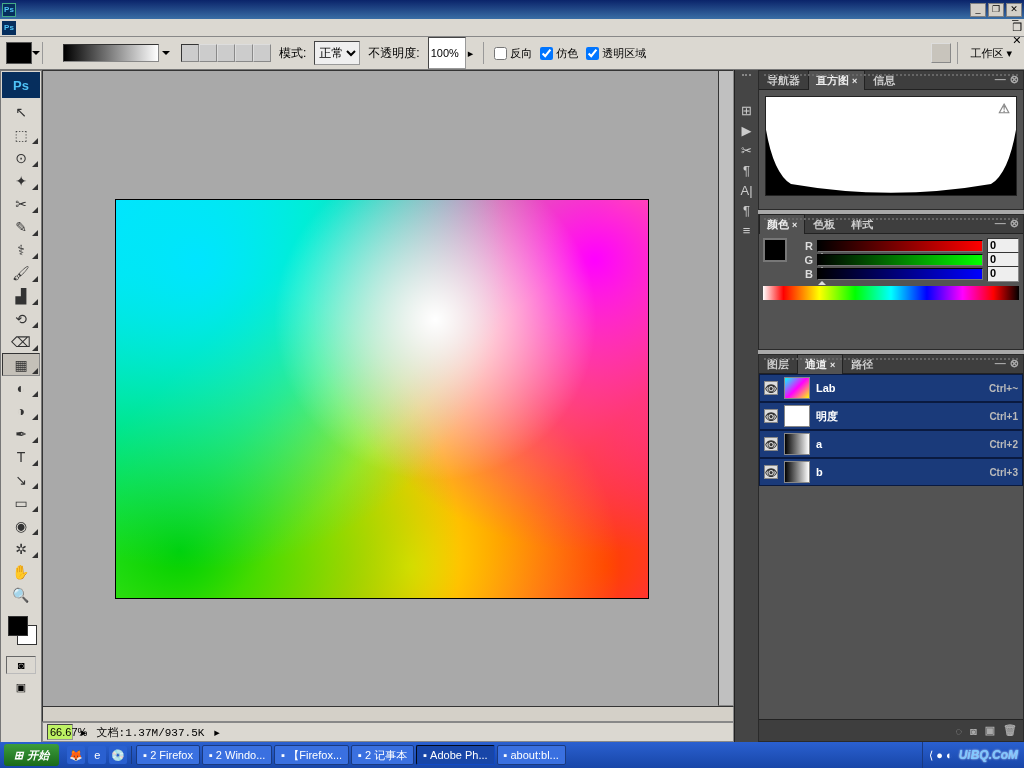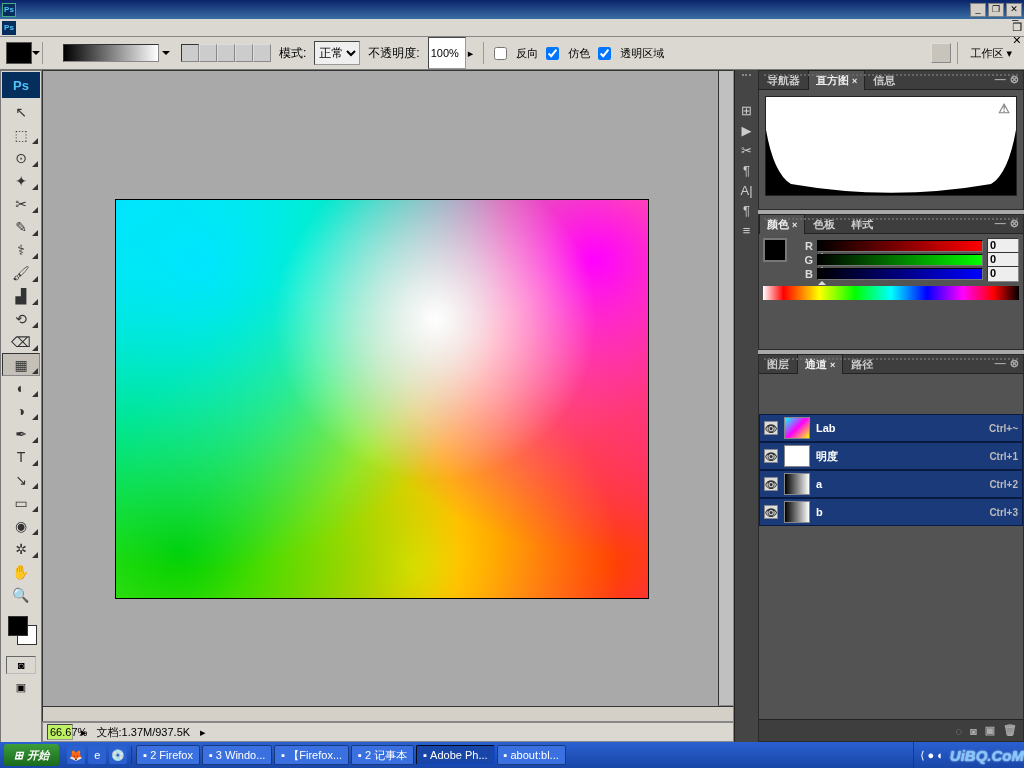--- a/index.html
+++ b/index.html
@@ -21,21 +21,21 @@
 .optbar .grad-swatch::after{content:'';position:absolute;right:-9px;top:8px;border:4px solid transparent;border-top-color:#000;}
 .optbar .grad-preview { width:96px; height:18px; background:linear-gradient(90deg,#000,#fff); border:1px inset #888; margin-left:10px; position:relative;}
 .optbar .grad-preview::after{content:'';position:absolute;right:-12px;top:6px;border:4px solid transparent;border-top-color:#000;}
 .optbar .grad-types { display:flex; gap:0; margin-left:14px;}
 .optbar .gt { width:18px; height:18px; border:1px outset #ddd; background:#ccc;}
 .optbar .gt.sel { border:1px inset #888;}
 .optbar label { font-size:12px;}
 .optbar select { height:24px; font-size:12px; border:1px inset #999;}
 .optbar .opac-box { display:flex; align-items:center; gap:2px;}
 .optbar .opac-box .pct { width:38px; height:16px; background:#fff; border:1px inset #999; padding:15px 2px; display:flex; align-items:center;}
-.optbar .ck { display:flex; align-items:center; gap:9px;}
+.optbar .ck { display:flex; align-items:center; gap:3px;}
 .optbar .workspace { margin-left:auto; display:flex; align-items:center; gap:4px;}
 .optbar .ws-icon{width:20px;height:20px;border:1px outset #ddd;background:#c8c4bc;}
 .optbar .ws-l { padding:2px 6px;}
 .optbar .ws-l::after{content:'▾'; margin-left:3px;}
 
 .workarea { position:absolute; top:70px; left:0; right:0; bottom:26px; background:#a9a9a9;}
 
 .toolbox { position:absolute; left:0; top:0; width:42px; background:#dbd8d1; border:1px solid #777; display:flex; flex-direction:column; padding:1px; height:690px;}
 .toolbox .ps-head { height:26px; background:#062e5d; display:flex; align-items:center; justify-content:center; color:#4fc3f7; font-weight:bold; font-size:13px; margin-bottom:2px;}
 .toolbox .tool { height:23px; display:flex; align-items:center; justify-content:center; position:relative; border:1px solid transparent;}
@@ -57,21 +57,21 @@
   radial-gradient(circle at 90% 15%, #ff00ff 0%, transparent 50%),
   radial-gradient(circle at 12% 88%, #00d000 0%, transparent 48%),
   radial-gradient(circle at 55% 92%, #ffe000 0%, transparent 45%),
   radial-gradient(circle at 92% 92%, #ff4000 0%, transparent 45%),
   linear-gradient(135deg,#00e5ff 0%,#0f8 25%,#ff0 55%,#f80 78%,#f0f 100%);
 }
 
 .statusbar-doc { position:absolute; left:42px; right:290px; bottom:0; height:20px; background:#dbd8d1; border:1px solid #888; display:flex; align-items:center; font-size:11px;}
 .statusbar-doc .zoom { width:26px; border:1px inset #999; margin:12px 4px; padding:1px 2px; background:#bef264;}
 .statusbar-doc .arrow { padding:0 4px;}
-.statusbar-doc .docinfo { padding:0 6px;}
+.statusbar-doc .docinfo { padding:0 6px;font-family:Liberation Mono, monospace;}
 .hsb { position:absolute; left:42px; right:290px; bottom:20px; height:16px; background:#d4d0c8; border:1px inset #888;}
 .vsb { position:absolute; right:290px; top:0; bottom:36px; width:16px; background:#d4d0c8; border:1px inset #888;}
 .vsb-thumb { position:absolute; top:0; left:0; right:0; height:100%; background:#c0c0c0;}
 
 .panels { position:absolute; right:0; top:0; width:290px; bottom:0;}
 .pal-strip { position:absolute; left:0; top:0; width:24px; bottom:0; background:#454545; border-left:1px solid #222; display:flex; flex-direction:column; align-items:center; padding-top:30px; gap:26px;}
 .pal-strip .grabber{ position:absolute; top:4px; left:7px; right:7px; height:4px; border-top:2px dotted #888;}
 .pal-strip .pi { width:20px; height:20px; color:#ccc; font-size:13px; display:flex; align-items:center; justify-content:center;}
 
 .pal-stack { position:absolute; left:24px; top:0; right:0; bottom:0; display:flex; flex-direction:column; gap:4px; padding:0;font-weight:bold;}
@@ -113,21 +113,21 @@
 .ch-bot { height:22px; background:#3e3e3e; border-top:1px solid #222; display:flex; align-items:center; justify-content:flex-end; gap:8px; padding:0 6px; color:#aaa;}
 
 .taskbar { position:absolute; left:0; right:0; bottom:0; height:26px; background:linear-gradient(#2a60d0,#1846a8); display:flex; align-items:center; color:#fff;}
 .taskbar .start { height:22px; padding:0 10px; background:linear-gradient(#3c9c3c,#1a6a1a); border-radius:3px; margin:0 4px; font-weight:bold; font-style:italic; display:flex; align-items:center; gap:4px;}
 .taskbar .ql { display:flex; gap:3px; padding:0 4px; border-right:1px solid #1a3a80;}
 .taskbar .qli { width:18px; height:18px; background:#2a60d0; border-radius:2px; display:flex; align-items:center; justify-content:center; font-size:11px;}
 .taskbar .tasks { display:flex; gap:2px; padding:0 4px; flex:1;}
 .taskbar .tk { height:20px; padding:0 6px; background:#3a70e0; border:1px solid #1a3a80; border-radius:2px; display:flex; align-items:center; gap:3px; font-size:11px; max-width:100px; overflow:hidden; white-space:nowrap;}
 .taskbar .tk.act { background:#1846a8; border:1px inset #0a2a70;}
 .taskbar .tray { display:flex; align-items:center; gap:3px; padding:0 6px; border-left:1px solid #1a3a80; height:100%;}
-.taskbar .logo { font-size:15px; font-weight:bold; color:#7ec8ff; text-shadow:0 0 2px #fff; font-style:italic; margin-left:auto; }
+.taskbar .logo { font-size:12px; font-weight:bold; color:#7ec8ff; text-shadow:0 0 2px #fff; font-style:italic; margin-left:auto; padding-right:6px;}
 </style>
 </head>
 <body>
 
 <div class="titlebar">
   <div class="ps-icon">Ps</div>
   <div class="winbtns">
     <div class="winbtn">_</div>
     <div class="winbtn">❐</div>
     <div class="winbtn">✕</div>
@@ -369,21 +369,21 @@
                     <div class="marker"></div>
                   </div>
                   <div class="val-box">0</div>
                 </div>
               </div>
           </div>
           <div class="spectrum"></div>
         </div>
       </div>
 
-      <div class="panel" style="flex:1;gap:40px;">
+      <div class="panel" style="flex:1;">
         <div class="tabs">
             <div class="tbar"></div>
           <div class="tab">图层</div>
           <div class="tab act"><span>通道</span><span class="x">×</span></div>
           <div class="tab">路径</div>
           <div class="pctrl">
               <span>—</span>
               <span>⊗</span>
             </div>
         </div>
@@ -436,21 +436,21 @@
     <div class="qli">e</div>
     <div class="qli">💿</div>
   </div>
   <div class="tasks" id="tasks">
       <div class="tk">
         <span>▪</span>
         <span>2 Firefox</span>
       </div>
       <div class="tk">
         <span>▪</span>
-        <span>3 Windo...</span>
+        <span>2 Windo...</span>
       </div>
       <div class="tk">
         <span>▪</span>
         <span>【Firefox...</span>
       </div>
       <div class="tk">
         <span>▪</span>
         <span>2 记事本</span>
       </div>
       <div class="tk act">

